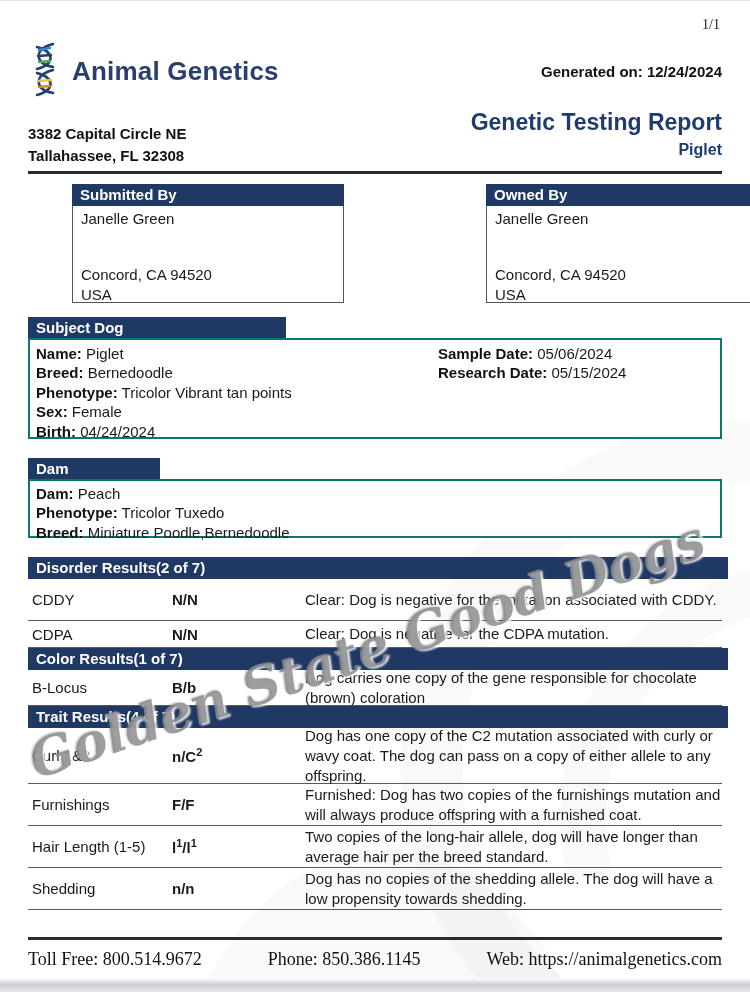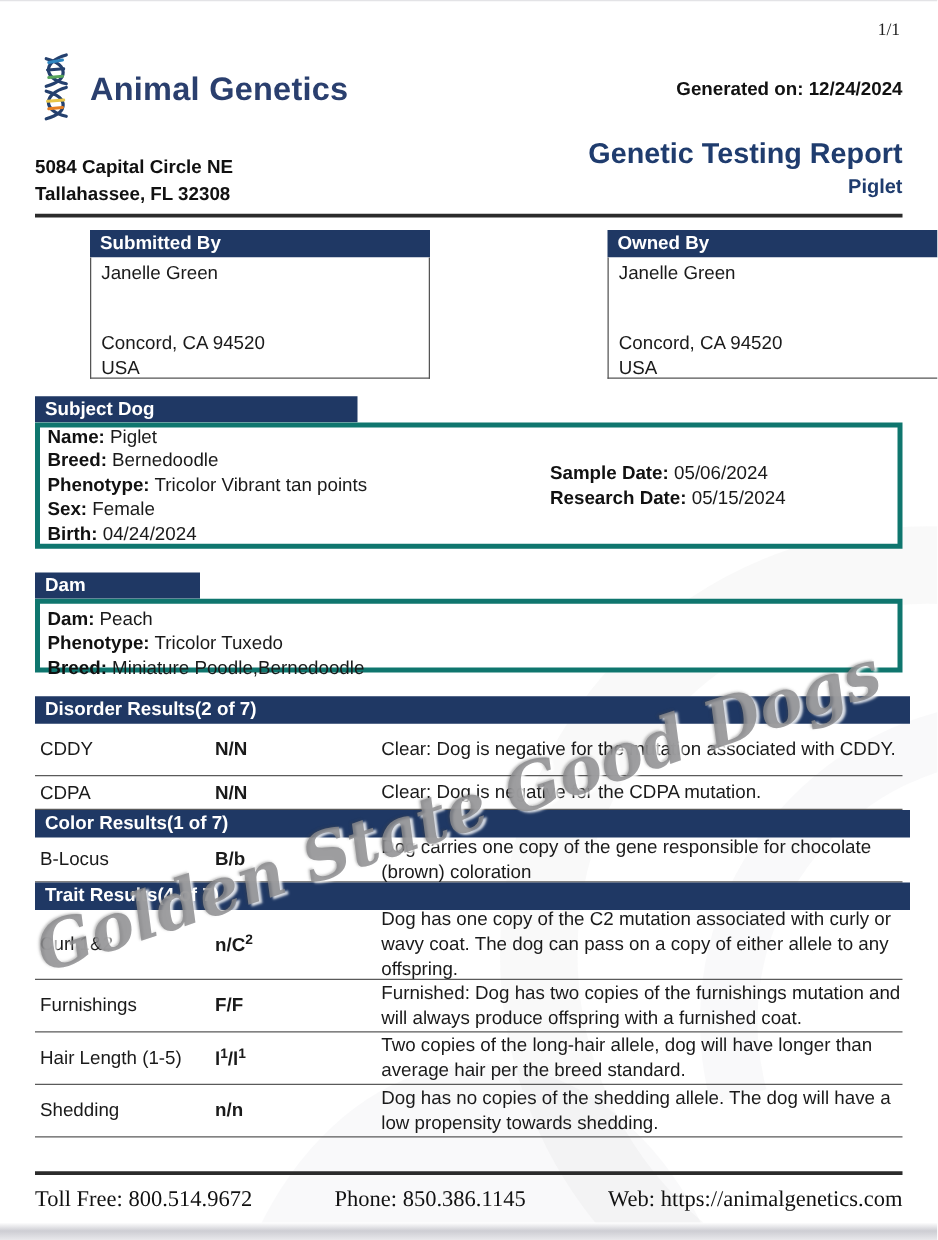--- a/index.html
+++ b/index.html
@@ -30,21 +30,21 @@
   .infobox{position:absolute;top:183px;padding-left:44px;}
   #submittedBox{left:28px;width:272px;}
   #ownedBox{left:442px;width:273px;}
   .boxhead{background:#1f3864;color:#fff;font-weight:bold;font-size:15px;height:22px;line-height:22px;padding:0 8px;box-sizing:border-box;}
   .boxbody{border:1px solid #555;border-top:none;background:#fff;height:90px;padding:3px 8px;font-size:15px;line-height:20px;box-sizing:content-box;}
   .gap34{height:36px;}
 
   .tabhead{position:absolute;background:#1f3864;color:#fff;font-weight:bold;font-size:15px;height:21px;line-height:21px;padding:0 8px;box-sizing:border-box;}
   #subjectTab{left:28px;top:316px;width:258px;}
   #damTab{left:28px;top:457px;width:132px;}
-  .databox{position:absolute;left:28px;width:694px;border:4px solid #0f766e;background:#fff;font-size:15px;box-sizing:border-box;align-items:center;}
+  .databox{position:absolute;left:28px;width:694px;border:2px solid #0f766e;background:#fff;font-size:15px;box-sizing:border-box;}
   #subjectBoxBody{top:337px;height:101px;padding:4px 6px;display:flex;}
   #subjectBoxBody .colL{width:402px;}
   #subjectBoxBody .colR{flex:1;}
   .kv{line-height:19.4px;}
   .kv b{color:#111;}
   #damBoxBody{top:478px;height:59px;padding:3px 6px;}
 
   .sectionbar{position:absolute;left:28px;width:700px;background:#1f3864;color:#fff;font-weight:bold;font-size:15px;height:22px;line-height:22px;padding:0 8px;box-sizing:border-box;}
   #disorderBar{top:556px;}
   #colorBar{top:647px;}
@@ -97,21 +97,21 @@
           <line x1="12" y1="40" x2="25" y2="39" stroke="#e8c547" stroke-width="2.4"></line>
           <line x1="13" y1="46" x2="24" y2="45" stroke="#e67e22" stroke-width="2.4"></line>
         </g>
       </svg>
     </span>
     <span class="brand">Animal Genetics</span>
   </div>
   <div class="generated">Generated on: 12/24/2024</div>
 
   <div class="addr">
-    <div>5084 Capital Circle NE</div>
+    <div>3382 Capital Circle NE</div>
     <div>Tallahassee, FL 32308</div>
   </div>
   <div class="titleblock">
     <div class="title">Genetic Testing Report</div>
     <div class="titlesub">Piglet</div>
   </div>
   <div class="rule" id="rule1"></div>
 
   <div class="infobox" id="submittedBox">
     <div class="boxhead">Submitted By</div>

